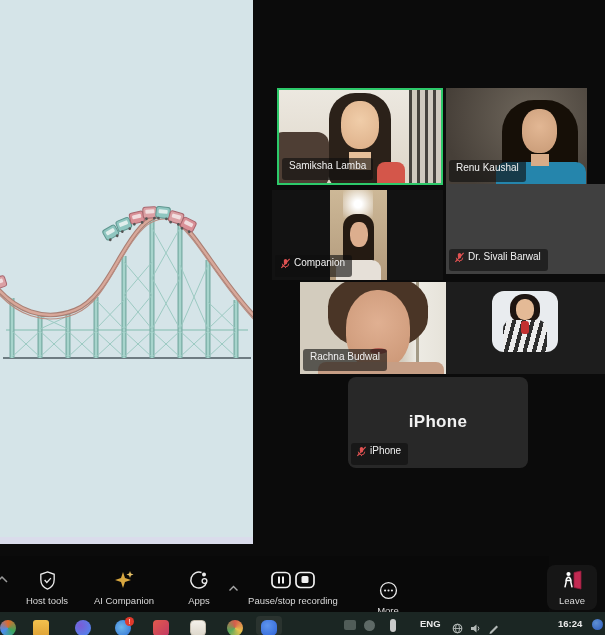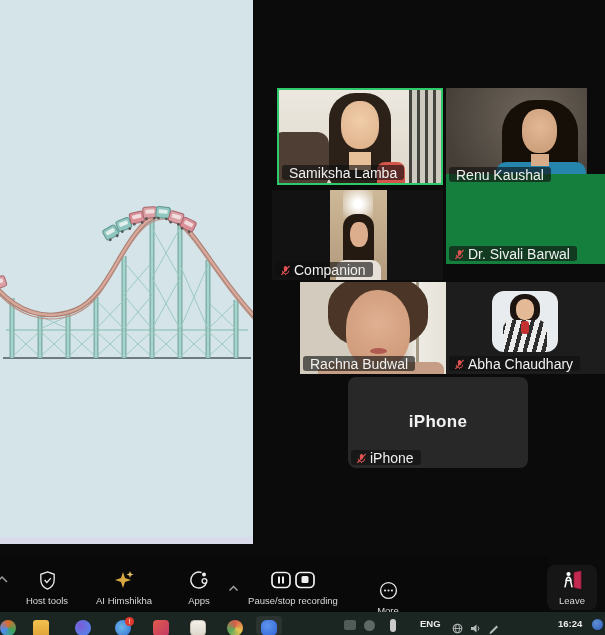--- a/index.html
+++ b/index.html
@@ -7,22 +7,22 @@
   #screen { position:relative; width:605px; height:635px; background:#0b0b0b; overflow:hidden; }
 
   
   #shared { position:absolute; left:0; top:3; width:253px; height:544px; background:#d5e4e8; overflow:hidden; }
   #shared .bottom-strip { position:absolute; left:0; bottom:0; width:100%; height:7px; background:#dadceb; }
 
   
   .tile { position:absolute; overflow:hidden; background:#1e1e1e; }
   .tile.speaking { border:2px solid #2dc96a; }
   .name-tag { position:absolute; left:3px; bottom:3px; display:flex; align-items:center; gap:3px;
-    background:rgba(15,15,15,0.62); color:#f0f0f0; font-size:14px; line-height:14px;
-    padding:1px 7px 0 5px; border-radius:3px; white-space:nowrap; z-index:5; }
+    background:rgba(15,15,15,0.62); color:#f0f0f0; font-size:10px; line-height:14px;
+    padding:1px 7px 7px 5px; border-radius:3px; white-space:nowrap; z-index:5; }
   .name-tag.nomic { padding-left:7px; }
   .mic-muted { width:11px; height:11px; flex:0 0 auto; }
   .center-label { position:absolute; left:0; right:0; top:38%; text-align:center;
     color:#f2f2f2; font-size:17px; font-weight:bold; letter-spacing:0.3px; }
   .pp { position:absolute; }
 
   
   #toolbar { position:absolute; left:0; top:556px; width:549px; height:56px; background:#090909; }
   .tb-item { position:absolute; display:flex; flex-direction:column; align-items:center;
     color:#d8d8d8; font-size:9.5px; gap:3px; cursor:default; }
@@ -198,21 +198,21 @@
       <svg class="mic-muted" viewBox="0 0 12 12">
           <rect x="4.2" y="1" width="3.6" height="6" rx="1.8" fill="#e05252"></rect>
           <path d="M2.5 6.2 a3.5 3.5 0 0 0 7 0" stroke="#e05252" fill="none" stroke-width="1"></path>
           <line x1="6" y1="9.7" x2="6" y2="11" stroke="#e05252" stroke-width="1"></line>
           <line x1="1.5" y1="10.8" x2="10.5" y2="1" stroke="#e05252" stroke-width="1.3"></line>
         </svg>
       <span>Companion</span>
     </div>
   </div>
 
-  <div class="tile" style="left:446px; top:174px; width:159px; height:90px; background:#15803d;">
+  <div class="tile" style="left:446px; top:184px; width:159px; height:90px; background:#404040;">
     <div class="name-tag">
       <svg class="mic-muted" viewBox="0 0 12 12">
           <rect x="4.2" y="1" width="3.6" height="6" rx="1.8" fill="#e05252"></rect>
           <path d="M2.5 6.2 a3.5 3.5 0 0 0 7 0" stroke="#e05252" fill="none" stroke-width="1"></path>
           <line x1="6" y1="9.7" x2="6" y2="11" stroke="#e05252" stroke-width="1"></line>
           <line x1="1.5" y1="10.8" x2="10.5" y2="1" stroke="#e05252" stroke-width="1.3"></line>
         </svg>
       <span>Dr. Sivali Barwal</span>
     </div>
   </div>
@@ -230,29 +230,20 @@
       </div>
   </div>
 
   <div class="tile" style="left:446px; top:282px; width:159px; height:92px; background:#1d1d1d;">
     <div class="pp" style="left:46px;top:9px;width:66px;height:61px;background:#e9ecef;border-radius:12px;overflow:hidden;">
       <div class="pp" style="left:18px;top:3px;width:30px;height:28px;background:#1d1410;border-radius:14px 14px 10px 10px;"></div>
       <div class="pp" style="left:24px;top:8px;width:18px;height:21px;background:#e4ba96;border-radius:45%;"></div>
       <div class="pp" style="left:11px;top:29px;width:44px;height:32px;background:repeating-linear-gradient(105deg,#2e2e2e 0 4px,#ececec 4px 9px);border-radius:9px 9px 0 0;"></div>
       <div class="pp" style="left:29px;top:30px;width:8px;height:13px;background:#c23030;border-radius:3px;"></div>
     </div>
-    <div class="name-tag">
-      <svg class="mic-muted" viewBox="0 0 12 12">
-          <rect x="4.2" y="1" width="3.6" height="6" rx="1.8" fill="#e05252"></rect>
-          <path d="M2.5 6.2 a3.5 3.5 0 0 0 7 0" stroke="#e05252" fill="none" stroke-width="1"></path>
-          <line x1="6" y1="9.7" x2="6" y2="11" stroke="#e05252" stroke-width="1"></line>
-          <line x1="1.5" y1="10.8" x2="10.5" y2="1" stroke="#e05252" stroke-width="1.3"></line>
-        </svg>
-      <span>Abha Chaudhary</span>
-    </div>
   </div>
 
   <div class="tile" style="left:348px; top:377px; width:180px; height:91px; background:#282828; border-radius:8px;">
     <div class="center-label">iPhone</div>
     <div class="name-tag">
       <svg class="mic-muted" viewBox="0 0 12 12">
           <rect x="4.2" y="1" width="3.6" height="6" rx="1.8" fill="#e05252"></rect>
           <path d="M2.5 6.2 a3.5 3.5 0 0 0 7 0" stroke="#e05252" fill="none" stroke-width="1"></path>
           <line x1="6" y1="9.7" x2="6" y2="11" stroke="#e05252" stroke-width="1"></line>
           <line x1="1.5" y1="10.8" x2="10.5" y2="1" stroke="#e05252" stroke-width="1.3"></line>
@@ -278,21 +269,21 @@
       <span>Host tools</span>
     </div>
 
     <div class="tb-item" style="left:82px; top:12px; width:84px;">
       <span class="ic">
         <svg width="22" height="22" viewBox="0 0 22 22">
             <path d="M10 3 L12 9 L18 11 L12 13 L10 19 L8 13 L2 11 L8 9 Z" fill="#d9a840"></path>
             <path d="M17 2 L17.9 4.6 L20.5 5.5 L17.9 6.4 L17 9 L16.1 6.4 L13.5 5.5 L16.1 4.6 Z" fill="#e8c267"></path>
           </svg>
       </span>
-      <span>AI Himshikha</span>
+      <span>AI Companion</span>
     </div>
 
     <div class="tb-item" style="left:172px; top:12px; width:54px;">
       <span class="ic">
         <svg width="22" height="22" viewBox="0 0 22 22">
             <path d="M13.5 3.5 A8 8 0 1 0 18.5 13.5" fill="none" stroke="#eaeaea" stroke-width="1.5"></path>
             <circle cx="16" cy="5.5" r="2" fill="#eaeaea"></circle>
             <circle cx="16.5" cy="12" r="2.4" fill="none" stroke="#eaeaea" stroke-width="1.3"></circle>
           </svg>
       </span>

